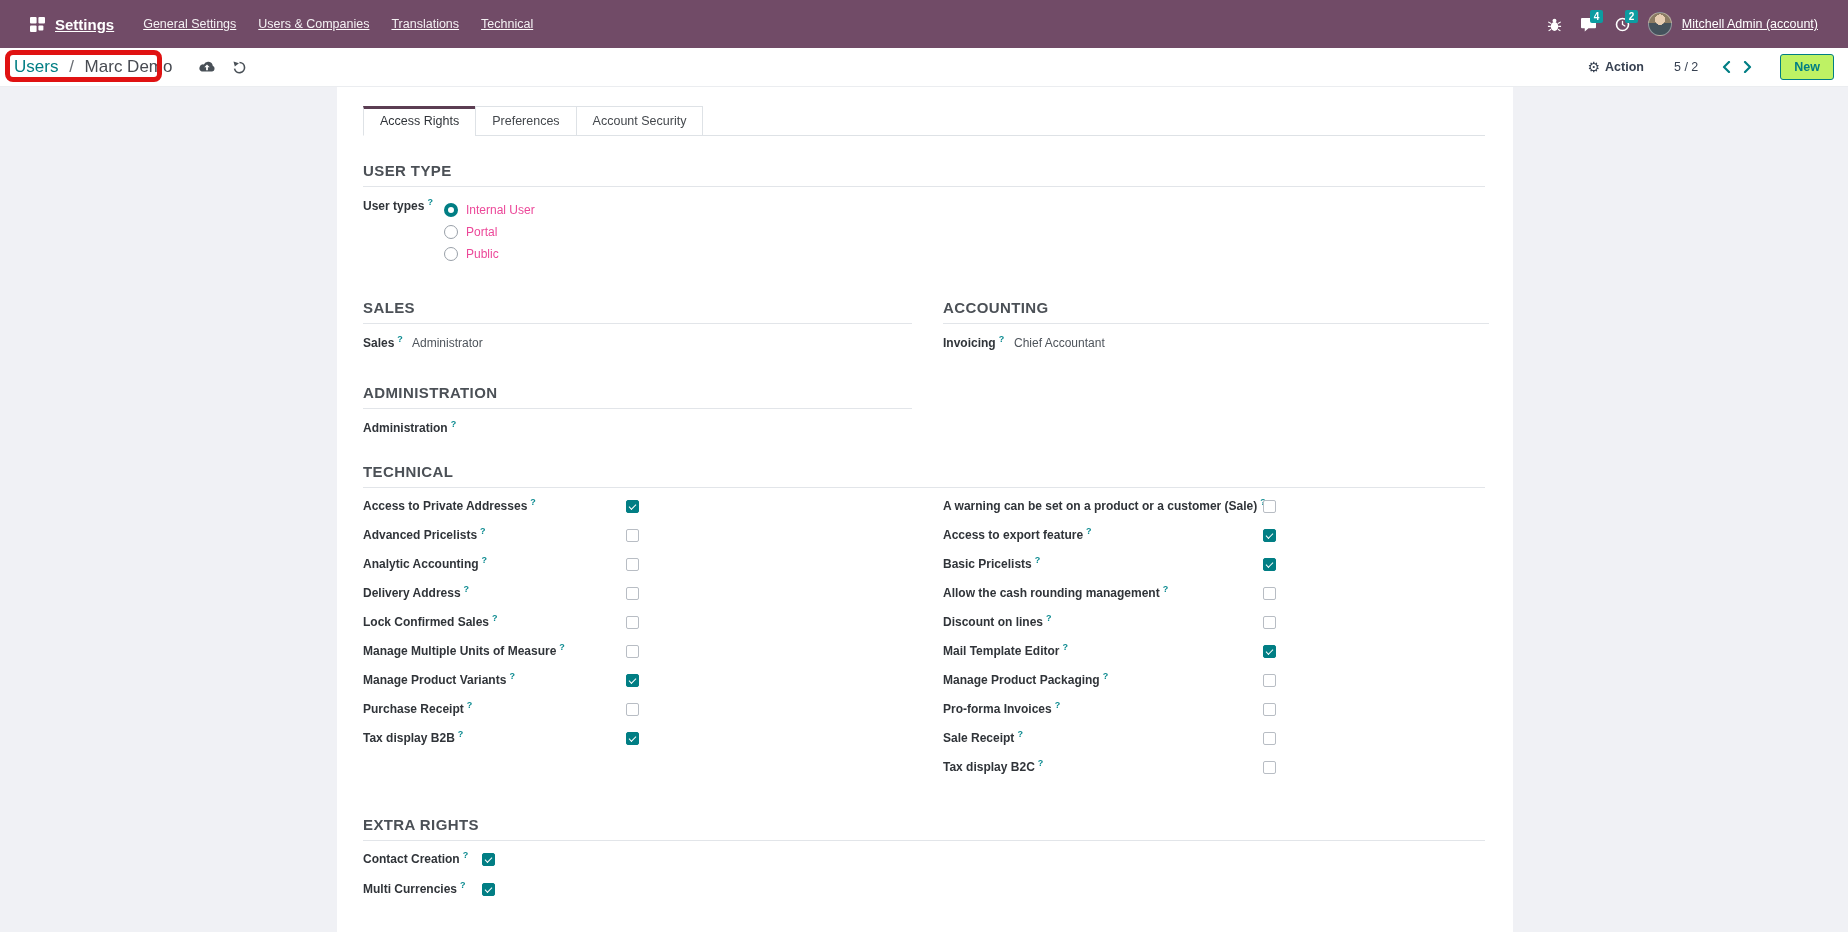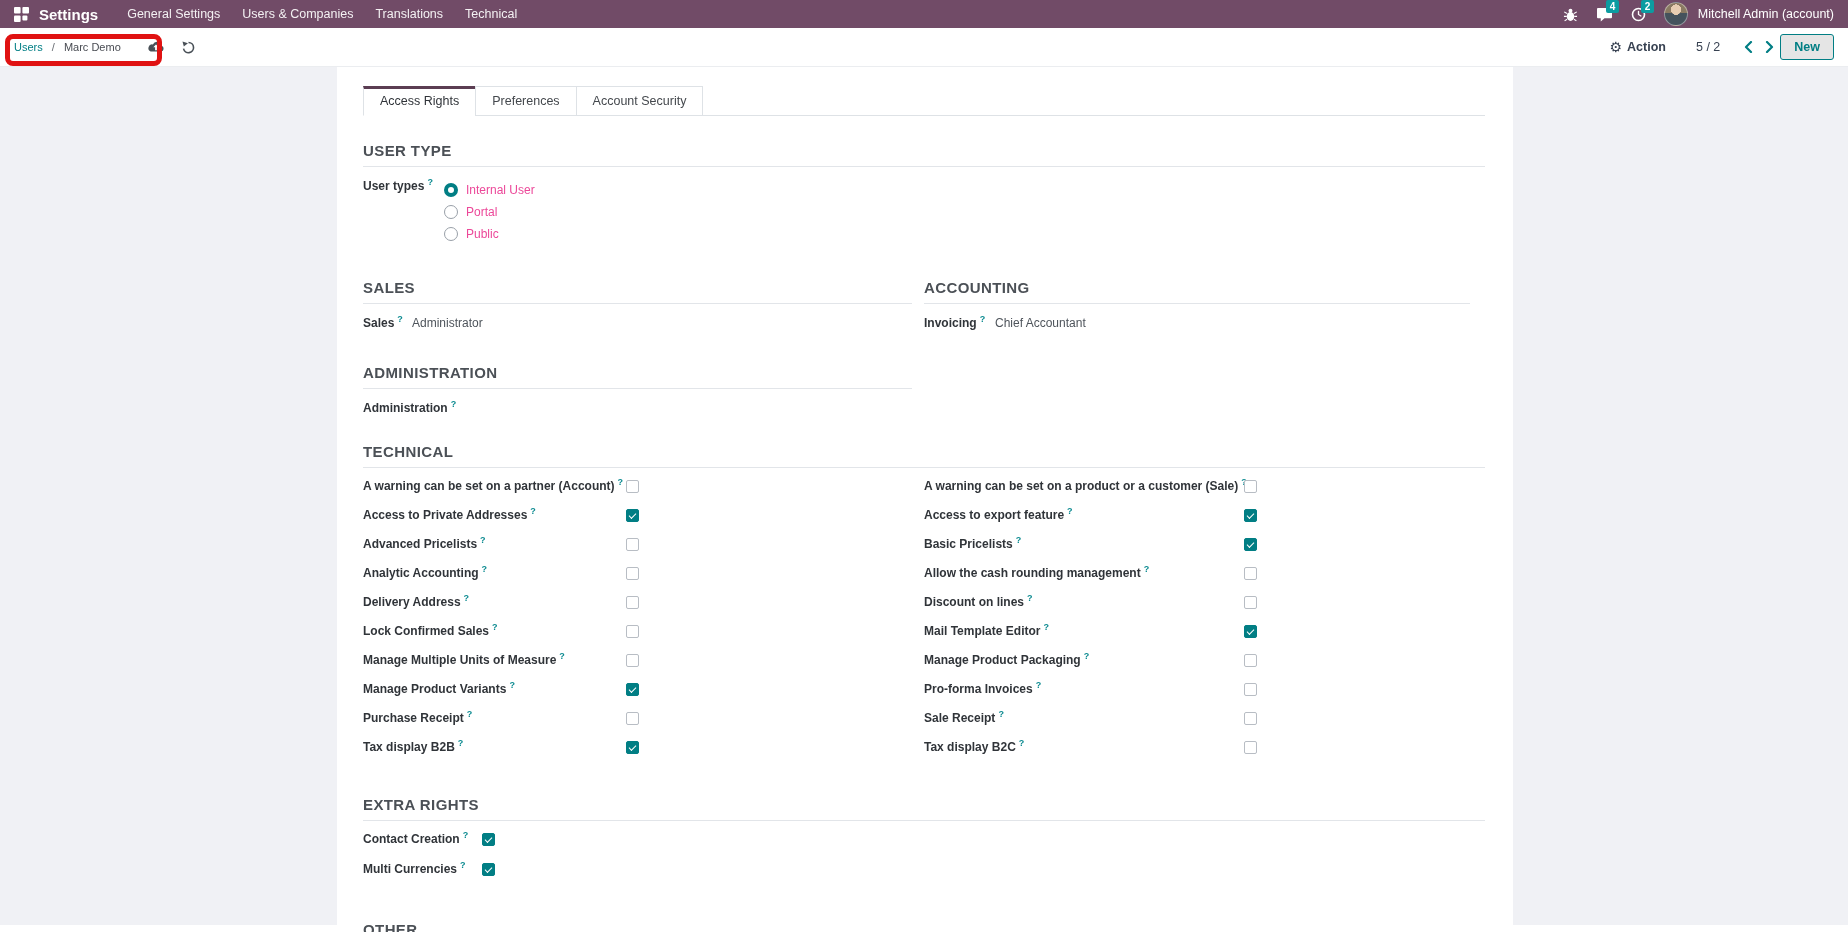--- a/index.html
+++ b/index.html
@@ -9,75 +9,75 @@
     --annotation-red:#E01212;
     --active-tab-border:#5B3D52;
     --border-gray:#dee2e6;
     --content-bg:#f0f1f5;
   }
   *{box-sizing:border-box;margin:0;padding:0}
   html,body{width:1848px;height:932px;overflow:hidden;background:#fff;
     font-family:"Liberation Sans","DejaVu Sans",sans-serif;color:#303439;}
 
   
-  .navbar{height:28px;background:var(--navbar-bg);display:flex;align-items:center;
-    justify-content:space-between;padding:0 14px;color:#fff;}
+  .navbar{height:48px;background:var(--navbar-bg);display:flex;align-items:center;
+    justify-content:space-between;padding:0 30px;color:#fff;text-decoration:underline;}
   .nav-left{display:flex;align-items:center;}
   .apps-icon{display:inline-flex;margin-right:10px;cursor:pointer}
   .brand{font-size:15px;font-weight:bold;margin-right:18px;cursor:pointer}
   .nav-menu{display:flex;align-items:flex-start;}
   .nav-item{font-size:12.5px;color:rgba(255,255,255,.92);padding:0 11px;line-height:34px;cursor:pointer}
   .nav-right{display:flex;align-items:center;gap:18px;}
   .nav-ico{position:relative;display:inline-flex;align-items:center;cursor:pointer}
   .badge{position:absolute;top:-7px;left:10px;background:var(--badge-teal);color:#fff;
     font-size:10px;line-height:13px;padding:0 4px;border-radius:2px;font-weight:bold}
   .avatar{width:24px;height:24px;border-radius:50%;border:1px solid rgba(255,255,255,.4);
     background:
       radial-gradient(circle at 50% 30%, #e7cdb2 0 27%, transparent 28%),
       linear-gradient(#8a7a62 0 46%, #44525c 46% 100%);}
   .user-name{font-size:12.5px;color:#fff;margin-left:-8px;cursor:pointer}
 
   
   .control-bar{height:39px;background:#fff;display:flex;align-items:center;
     justify-content:space-between;padding:0 14px;border-bottom:1px solid #ebedf0;}
   .cp-left{display:flex;align-items:center;position:relative;}
-  .breadcrumb{font-size:11px;white-space:nowrap;position:relative;padding:2px 0;cursor:default}
+  .breadcrumb{font-size:17px;white-space:nowrap;position:relative;padding:2px 0;cursor:default}
   .bc-parent{color:var(--accent-teal);cursor:pointer}
   .bc-sep{color:#6a6e74;margin:0 6px}
   .bc-current{color:#484b52}
   .annotation-breadcrumb{position:absolute;left:-9px;top:-5px;width:157px;height:32px;
     border:5px solid var(--annotation-red);border-radius:8px;pointer-events:none;}
   .save-ico{margin-left:26px;cursor:pointer;display:inline-flex}
   .discard-ico{margin-left:16px;cursor:pointer;display:inline-flex}
   .cp-right{display:flex;align-items:center;font-size:12.5px;color:#374151;}
   .action-btn{display:inline-flex;align-items:center;gap:5px;cursor:pointer;font-weight:bold}
   .gear-glyph{font-family:"DejaVu Sans",sans-serif;font-size:14px;line-height:1;color:#374151}
   .pager-val{margin:0 18px 0 30px;color:#374151}
   .pager-btn{display:inline-flex;align-items:center;padding:0 6px;cursor:pointer}
-  .new-btn{border:1px solid var(--accent-teal);color:var(--accent-teal);
-    background:#e5e5e5;font-size:12.5px;font-weight:bold;padding:5px 13px;border-radius:3px;cursor:pointer}
+  .new-btn{margin-left:22px;border:1px solid var(--accent-teal);color:var(--accent-teal);
+    background:#bef264;font-size:12.5px;font-weight:bold;padding:5px 13px;border-radius:3px;cursor:pointer}
 
   
   .content{position:relative;height:858px;background:var(--content-bg);}
   .sheet{position:absolute;left:337px;top:0;width:1176px;height:100%;background:#fff;
     padding:0 28px 0 26px;}
 
   
   .tabs-row{padding-top:19px;border-bottom:1px solid var(--border-gray);display:flex;align-items:flex-end;text-align:right;}
   .tab{font-size:12.5px;color:#44484d;background:#fff;border:1px solid var(--border-gray);
     border-bottom:1px solid var(--border-gray);padding:7px 16px;margin-bottom:-1px;cursor:pointer}
   .tab + .tab{margin-left:-1px}
   .tab.active{border-top:3px solid var(--active-tab-border);padding-top:5px;
     border-bottom:1px solid #fff;color:#303439;}
 
   
   .section-title{font-size:15px;font-weight:bold;color:#4b5056;letter-spacing:.4px;
     padding-bottom:7px;border-bottom:1px solid #e2e5e9;}
   .sec-user-type{margin-top:26px}
-  .group{display:grid;grid-template-columns:549px 546px;column-gap:12px;}
+  .group{display:grid;grid-template-columns:549px 546px;column-gap:31px;}
   .g-sales-acct{margin-top:34px}
   .g-admin{margin-top:34px}
   .sec-technical{margin-top:28px}
   .sec-extra{margin-top:26px}
   .sec-other{margin-top:28px}
 
   .field-row{display:flex;align-items:flex-start;margin-top:12px;font-size:12px;}
   .field-label{font-size:12px;font-weight:bold;color:#303439;line-height:14px;}
   .field-value{font-size:12px;color:#4e545b;line-height:14px;}
   .help{color:#0b8a90;font-size:9px;font-weight:bold;margin-left:3px;vertical-align:super;line-height:0}
@@ -257,24 +257,20 @@
         </div>
       </div>
       <div></div>
     </div>
 
     <div class="sec-technical">
       <div class="section-title">TECHNICAL</div>
       <div class="group">
         <div class="check-list lw263">
             <div class="check-row">
-              <span class="field-label">A warning can be set on a partner (Account)<sup class="help">?</sup></span>
-              <span class="checkbox"></span>
-            </div>
-            <div class="check-row">
               <span class="field-label">Access to Private Addresses<sup class="help">?</sup></span>
               <span class="checkbox checked">
                 <span class="tick"></span>
               </span>
             </div>
             <div class="check-row">
               <span class="field-label">Advanced Pricelists<sup class="help">?</sup></span>
               <span class="checkbox"></span>
             </div>
             <div class="check-row">

